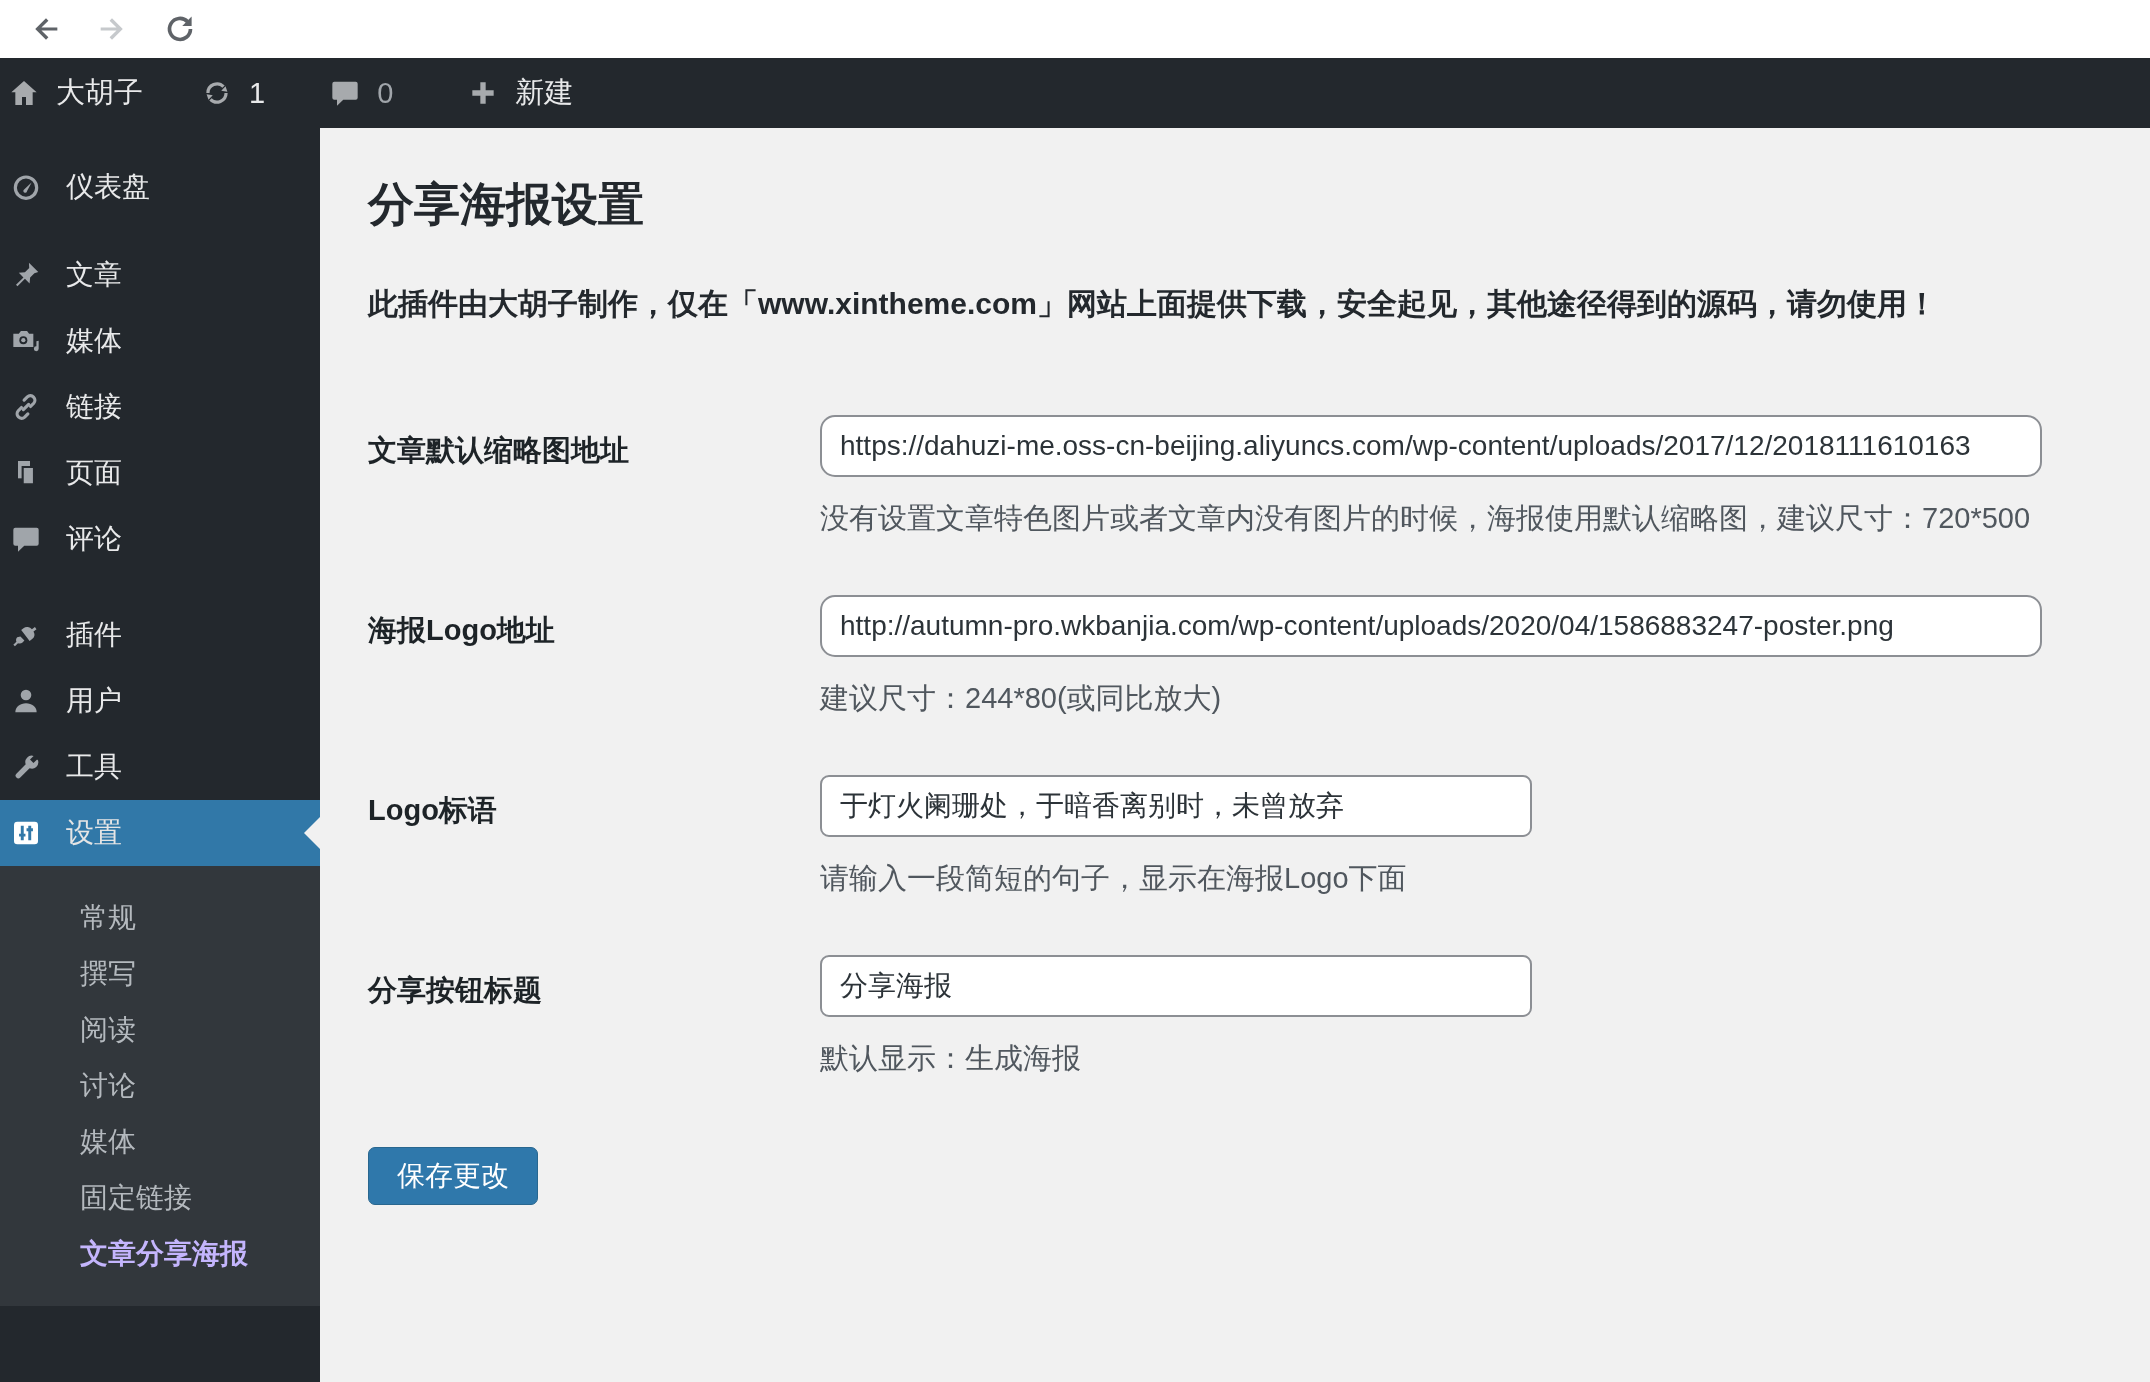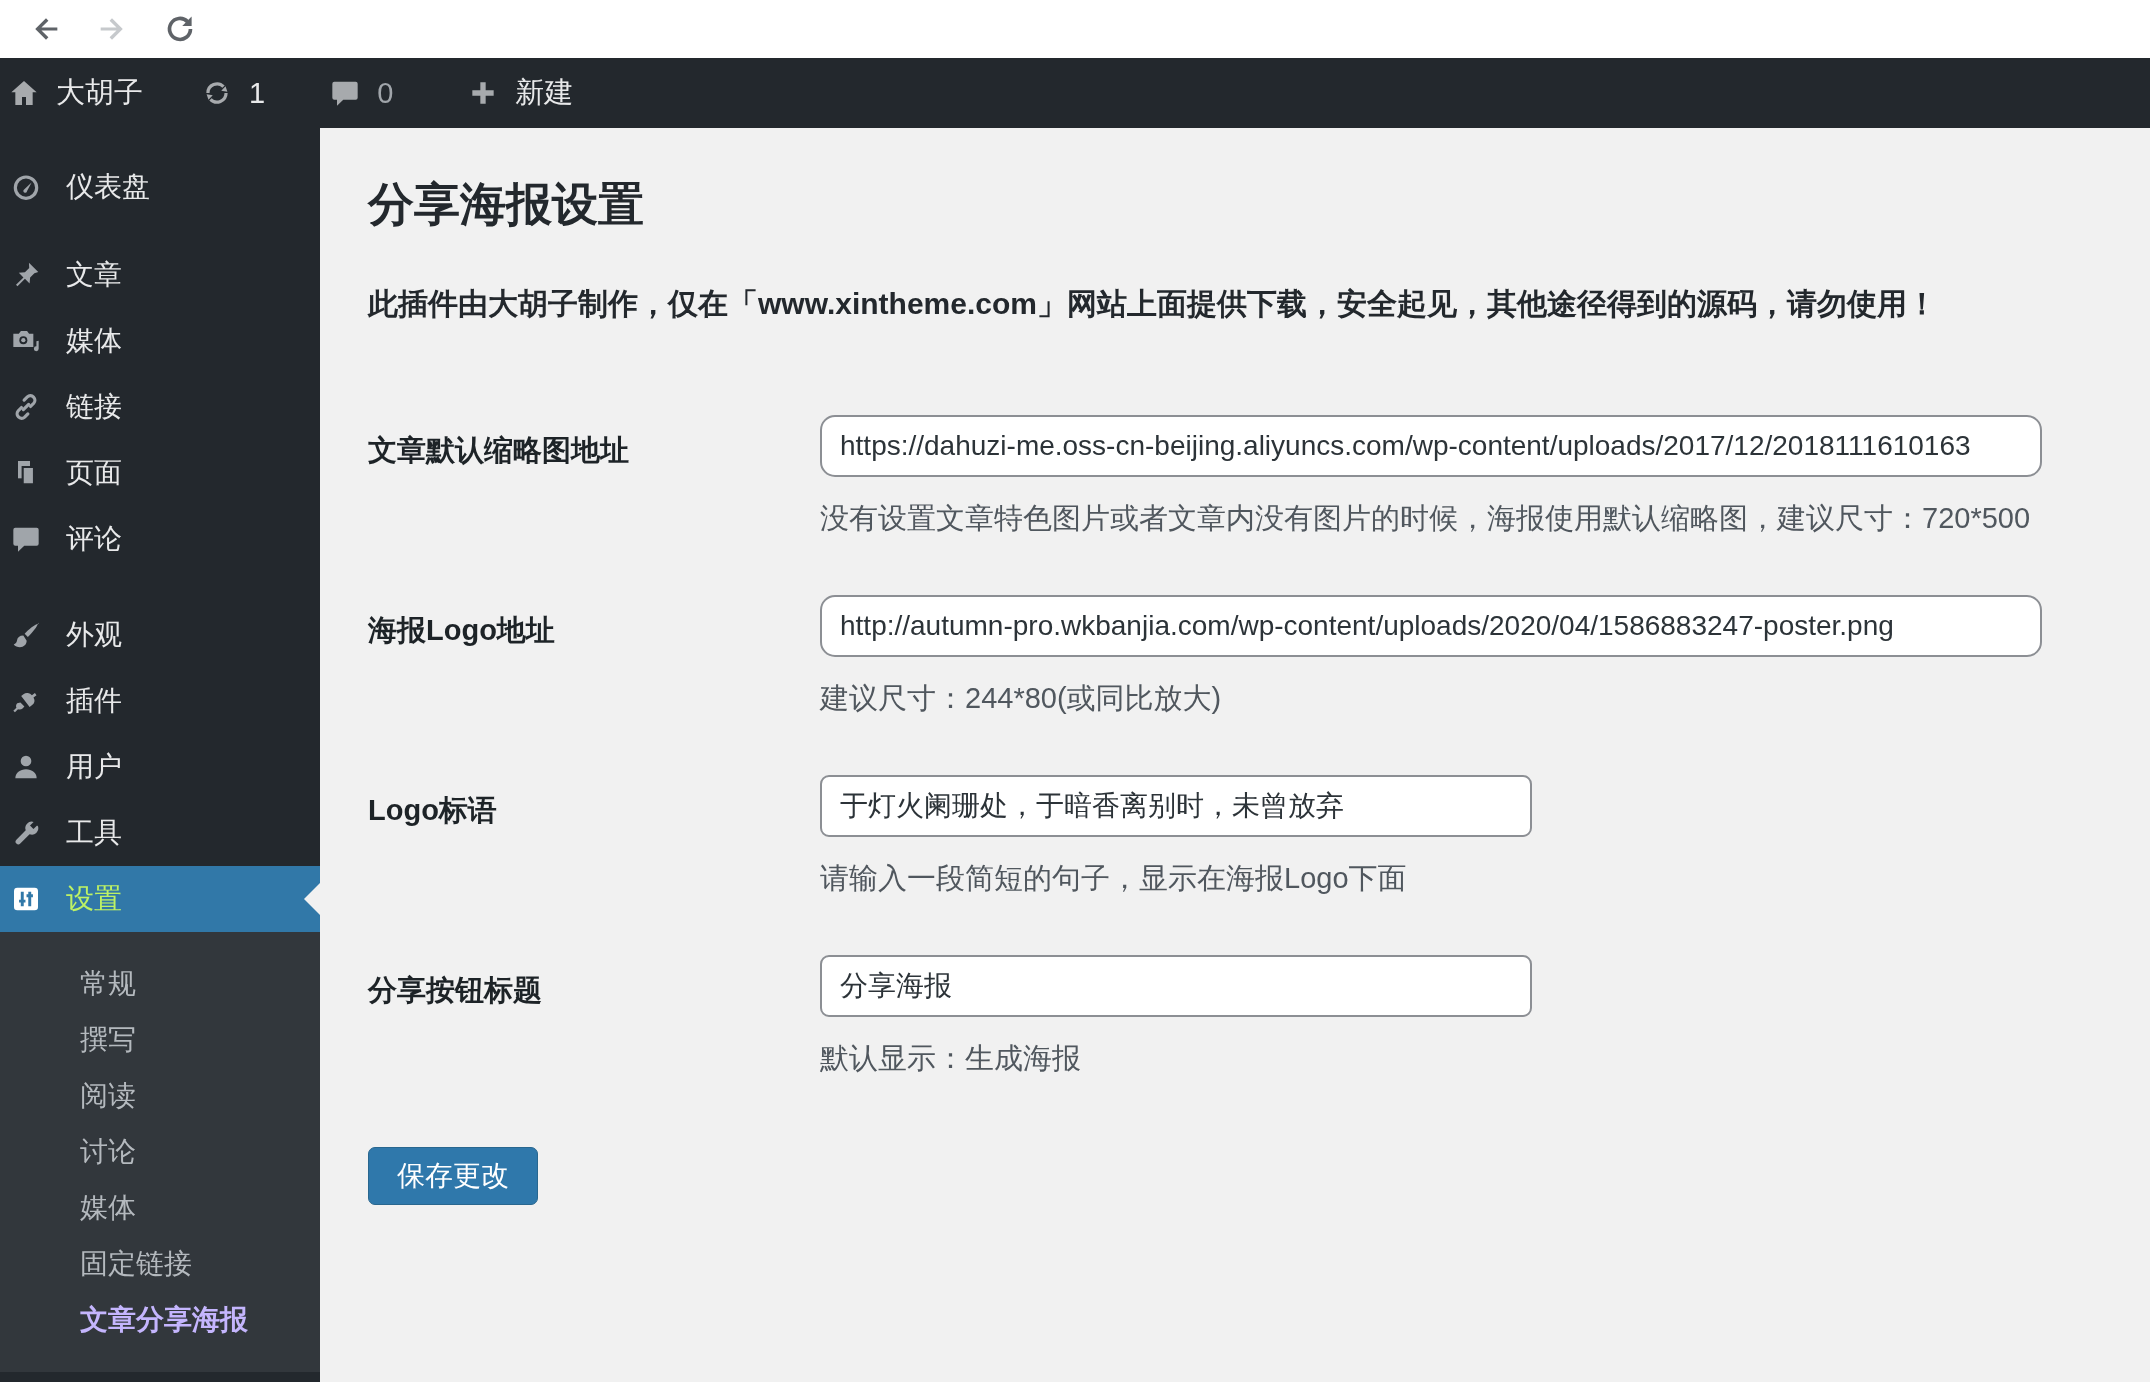--- a/index.html
+++ b/index.html
@@ -47,21 +47,21 @@
   .sidebar { width:320px; flex:0 0 320px; background:#23282d; }
   .menu { padding-top:26px; }
   .menu-item {
     height:66px; display:flex; align-items:center; gap:24px;
     padding-left:10px; font-size:28px; color:#e8e9ea; cursor:pointer; position:relative;
   }
   .menu-item .mi-ico { width:32px; height:32px; color:#a0a5aa; display:flex; flex:0 0 auto; }
   .menu-item .mi-ico svg { width:32px; height:32px; }
   .gap-sm { height:22px; }
   .gap-lg { height:30px; }
-  .menu-item.active { background:#3178a8; color:#bef264; }
+  .menu-item.active { background:#3178a8; color:#e5e5e5; }
   .menu-item.active .mi-ico { color:#fff; }
   .menu-item.active::after {
     content:""; position:absolute; right:0; top:50%; margin-top:-16px;
     border:16px solid transparent; border-right-color:#f1f1f1;
   }
   .submenu { background:#32373c; padding:26px 0 22px; }
   .submenu-item {
     height:56px; line-height:56px; padding-left:80px;
     font-size:28px; color:#b4b9be; cursor:pointer;font-family:Liberation Mono, monospace;
   }
@@ -209,29 +209,20 @@
         <span class="mi-ico">
           <svg viewBox="0 0 24 24">
               <path fill="currentColor" d="M4 3.5h16a1.5 1.5 0 0 1 1.5 1.5v10.5a1.5 1.5 0 0 1-1.5 1.5h-9.3L6 21.5V17H4A1.5 1.5 0 0 1 2.5 15.5V5A1.5 1.5 0 0 1 4 3.5z"></path>
             </svg>
         </span>
         <span>评论</span>
       </div>
 
       <div class="gap-lg"></div>
 
-      <div class="menu-item">
-        <span class="mi-ico">
-          <svg viewBox="0 0 24 24">
-            <path fill="currentColor" d="M21.6 3.4c-2.7.3-8 4.8-10.6 7.7l2.4 2.4c2.9-2.6 7.4-7.9 7.7-10.6z"></path>
-            <path fill="currentColor" d="M10 12.4c-2.9 0-4.5 1.5-4.8 4-.2 1.5-1 2.3-2.4 2.7 1 1.3 2.9 2.1 4.6 2.1 3 0 5.1-2 5.1-4.8z"></path>
-          </svg>
-        </span>
-        <span>外观</span>
-      </div>
 
       <div class="menu-item">
         <span class="mi-ico">
           <svg viewBox="0 0 24 24">
             <path fill="currentColor" d="M15.8 7.2l2-2 1.4 1.4-2 2a4.6 4.6 0 0 1-.4 6l-1.5 1.5-7.4-7.4 1.5-1.5a4.6 4.6 0 0 1 6.4 0z" transform="rotate(8 12 12)"></path>
             <path fill="currentColor" d="M7.8 13.2l3 3-1.4 1.4c-.9.9-2.3 1.1-3.4.6l-2.3 2.3-1.2-1.2 2.3-2.3c-.5-1.1-.3-2.5.6-3.4z"></path>
           </svg>
         </span>
         <span>插件</span>
       </div>

